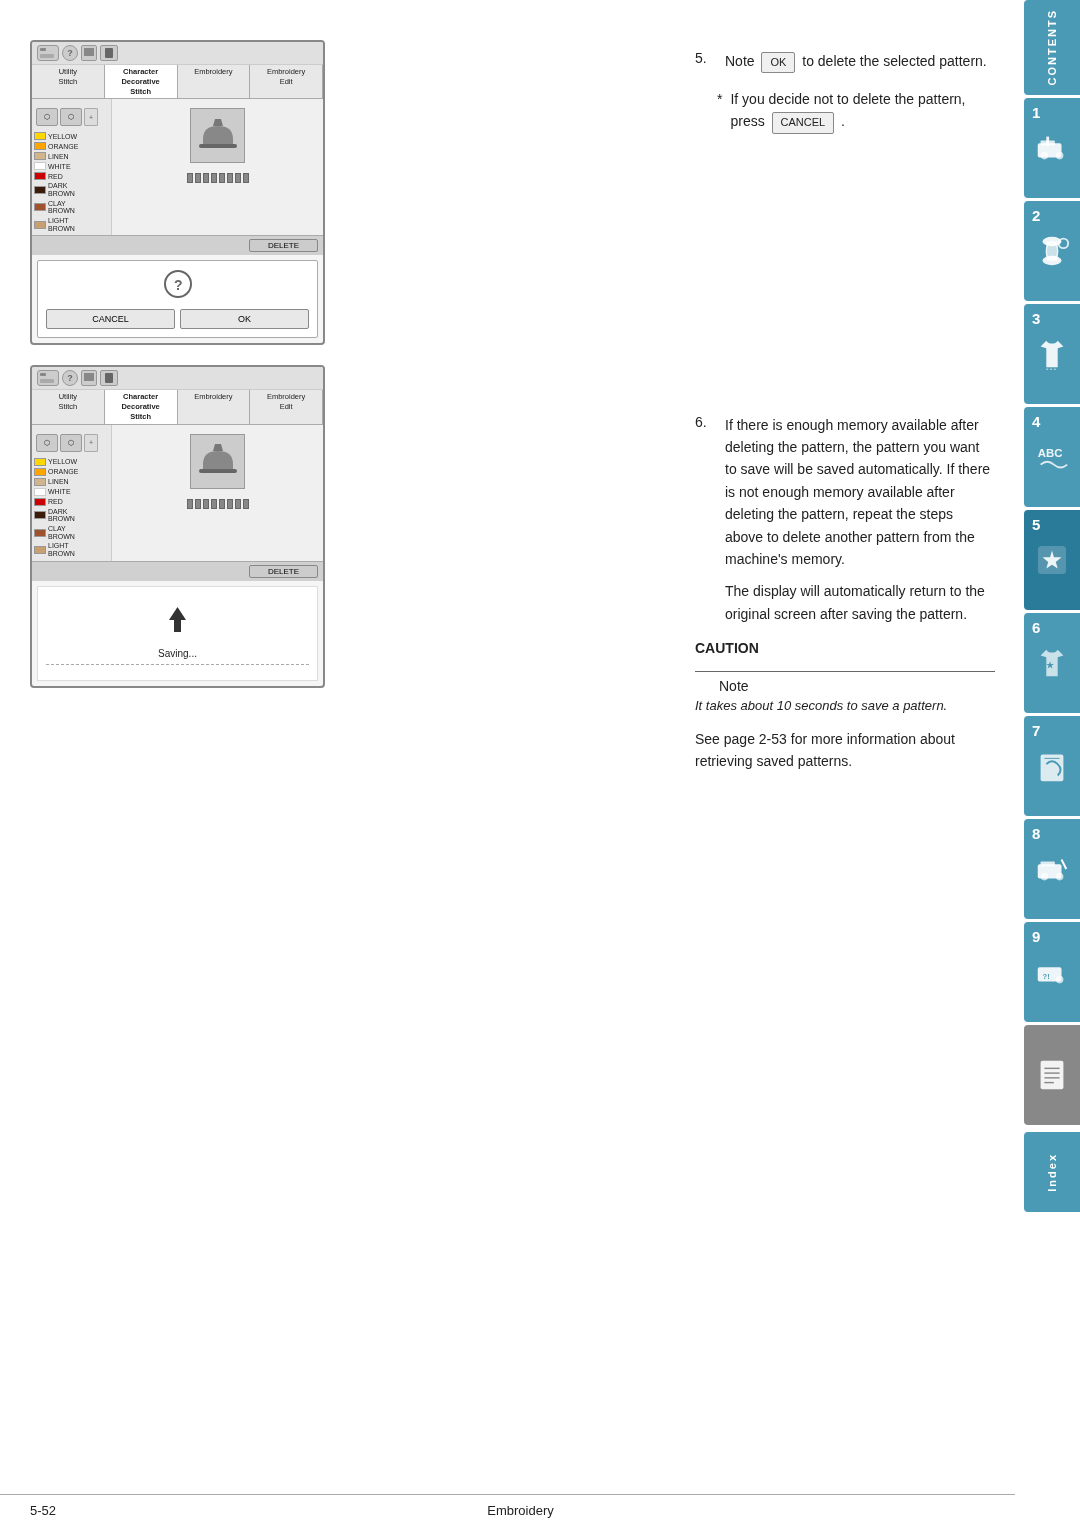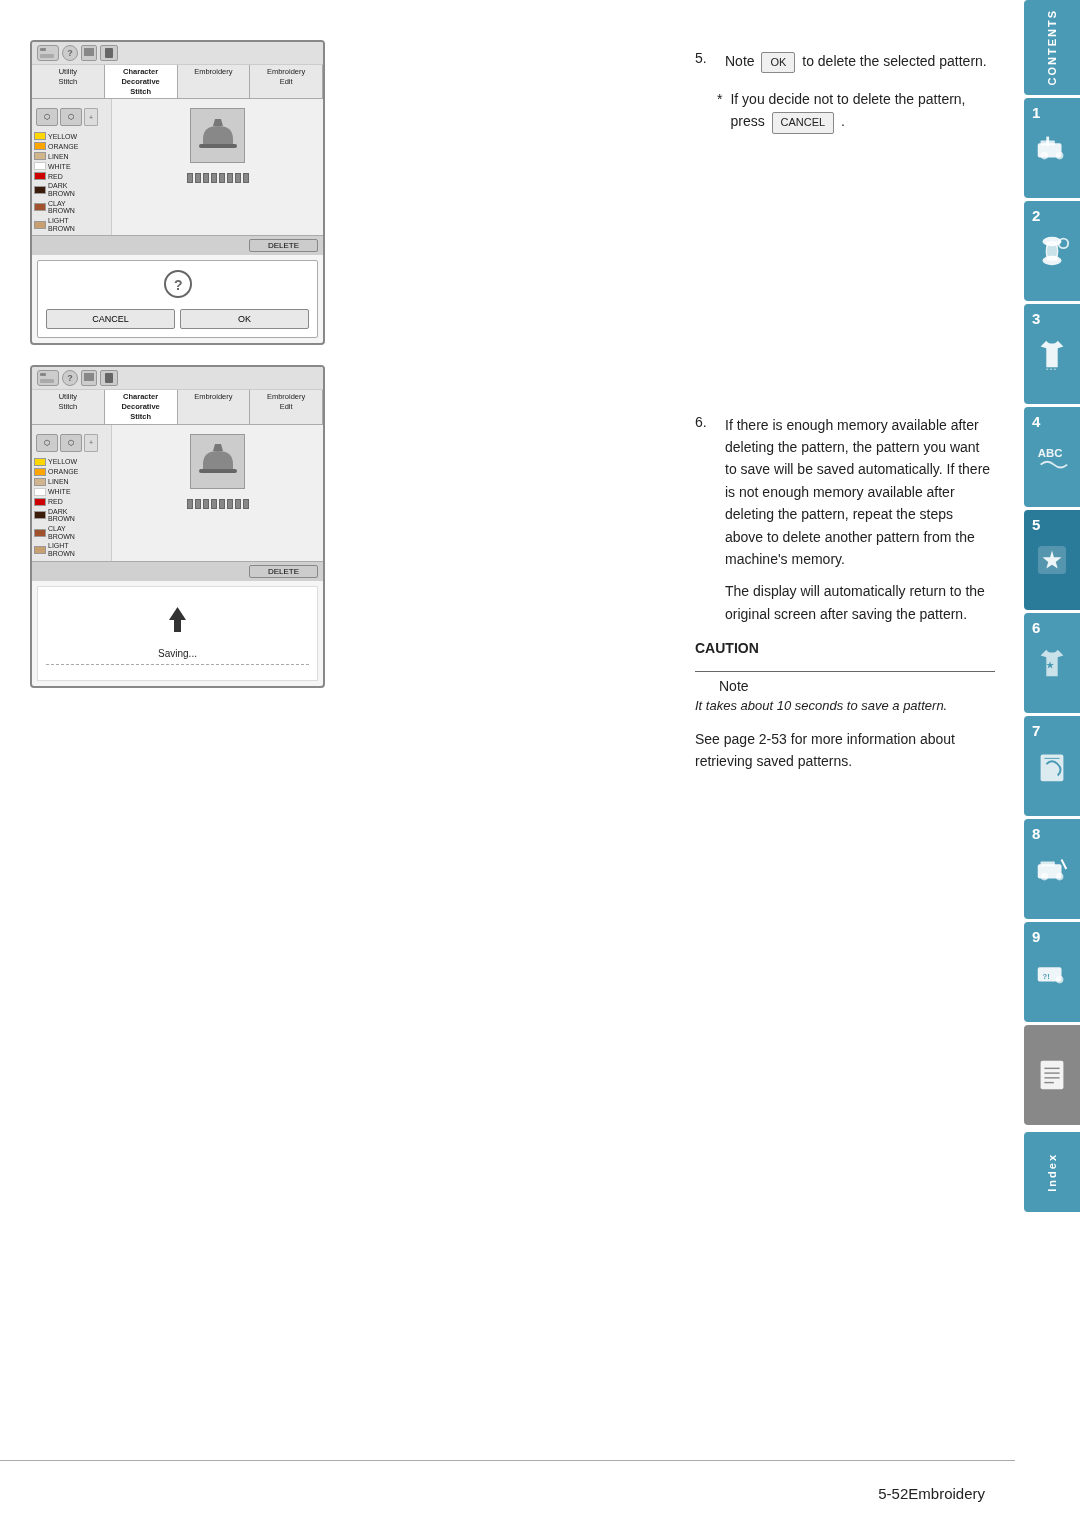--- a/index.html
+++ b/index.html
@@ -323,23 +323,23 @@
     }
 
     
     .footer {
       position: absolute;
       bottom: 0;
       left: 0;
       right: 65px;
       border-top: 1px solid #aaa;
       display: flex;
-      justify-content: flex-end;
-      padding: 24px 30px;
-      font-size: 15px;
+      justify-content: space-between;
+      padding: 8px 30px;
+      font-size: 13px;
     }
 
     
     .contents-tab {
       background: #4a9ab5;
       width: 56px;
       padding: 10px 4px;
       display: flex;
       align-items: center;
       justify-content: center;

